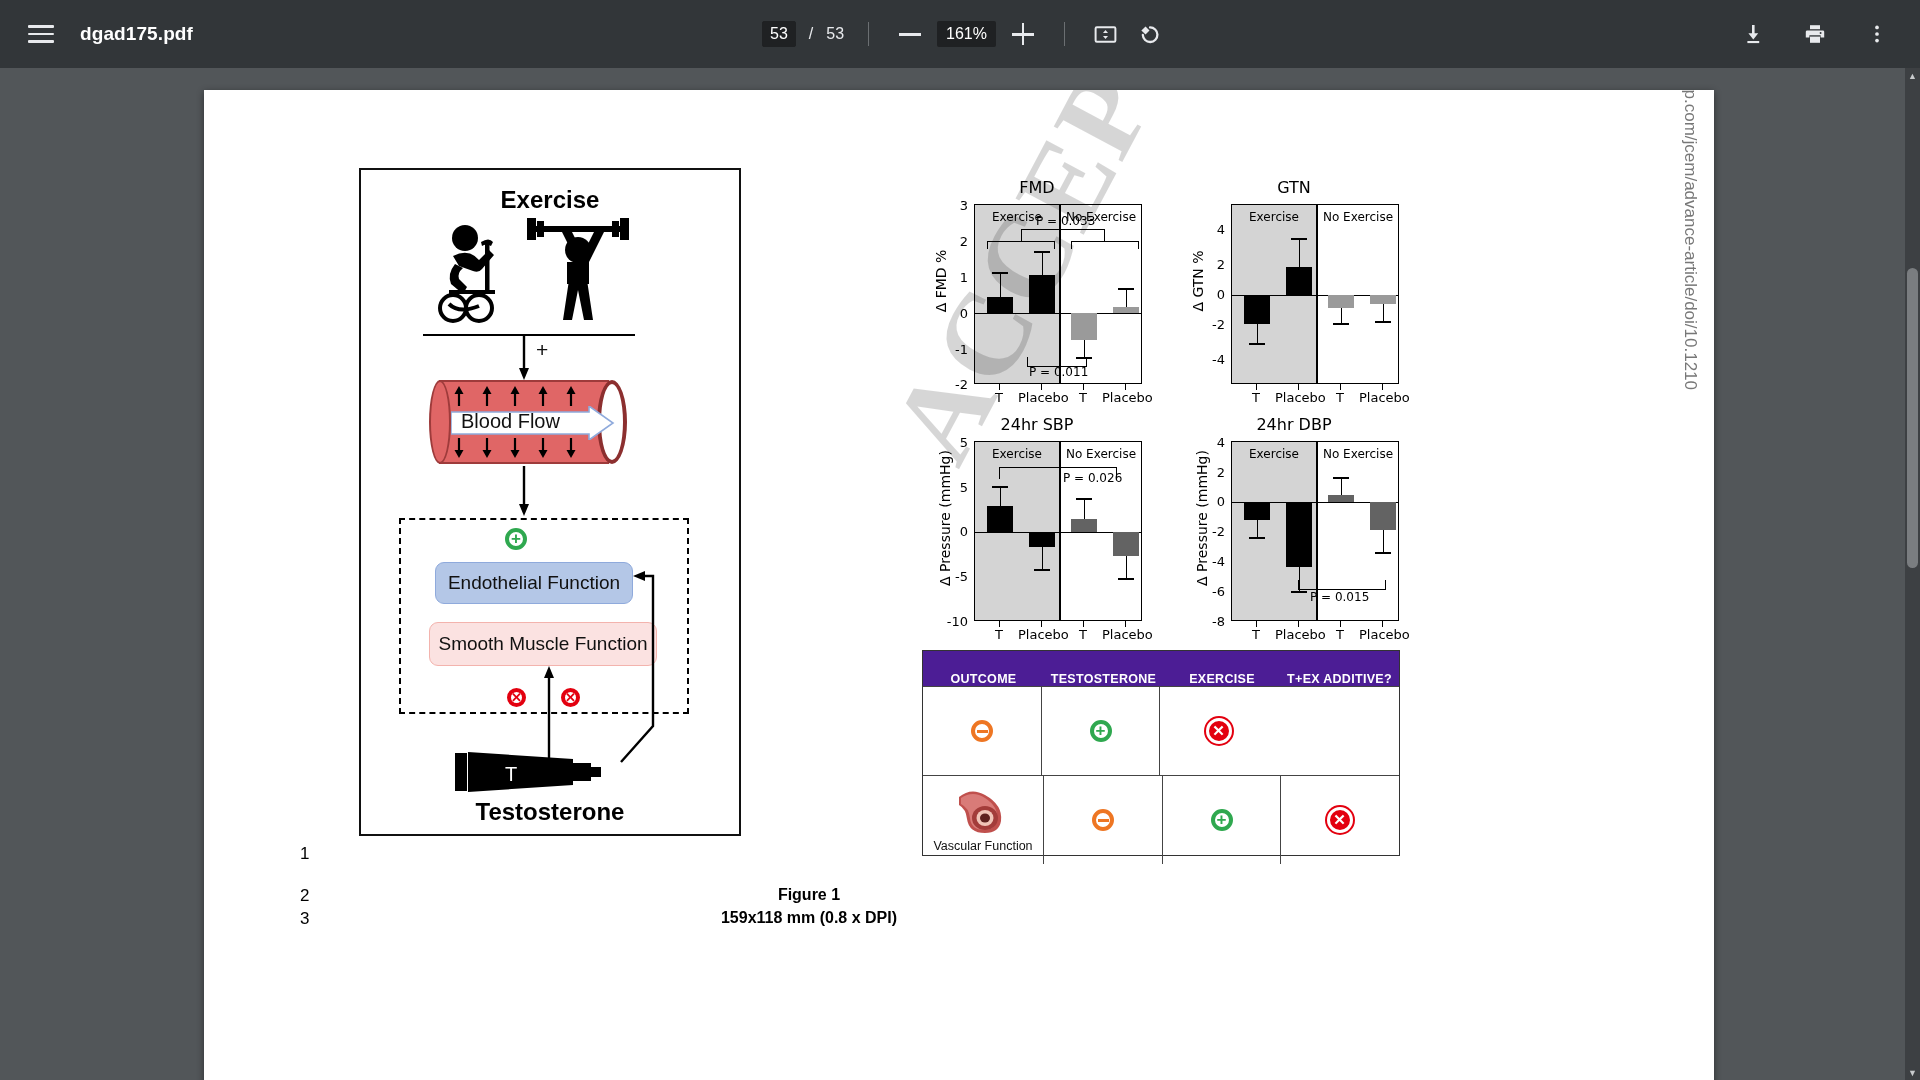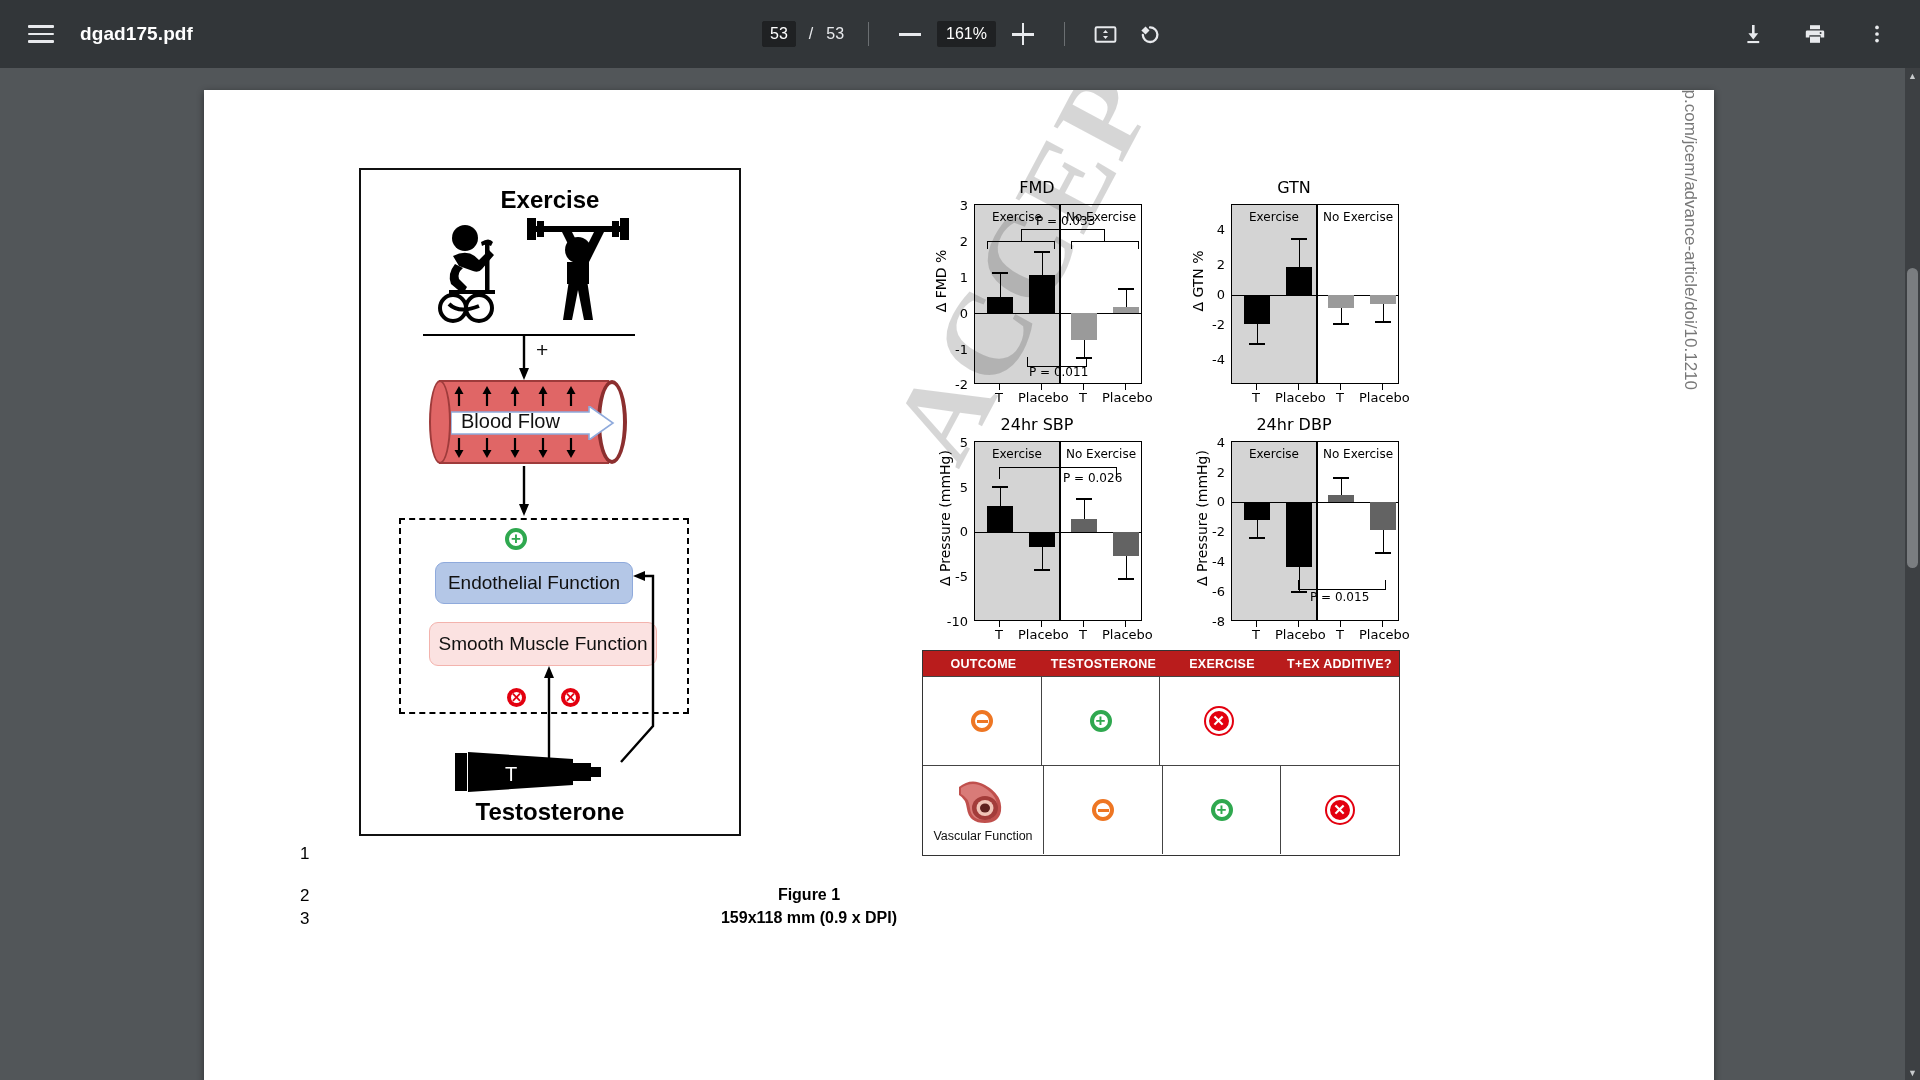--- a/index.html
+++ b/index.html
@@ -151,22 +151,22 @@
   .brk { position: absolute; border-top: 1.3px solid #000; border-left: 1.3px solid #000; border-right: 1.3px solid #000; }
   .brk-dn { position: absolute; border-bottom: 1.3px solid #000; border-left: 1.3px solid #000; border-right: 1.3px solid #000; }
 
   
   #summary-table {
     position: absolute; left: 718px; top: 560px;
     width: 478px; height: 206px;
     border: 1.5px solid #333;
   }
   #summary-table .thead {
-    display: flex; background: #b91c1c; color: #fff;
-    height: 25px; align-items: center;
+    display: flex; background: #4c1d95; color: #fff;
+    height: 35px; align-items: flex-end;
     font-size: 12.5px; font-weight: bold; letter-spacing: .3px;
   }
   #summary-table .thead > div { text-align: center; }
   #summary-table .trow { display: flex; height: 89px; border-top: 1px solid #444; }
   #summary-table .tcell {
     display: flex; align-items: center; justify-content: center;
     border-right: 1px solid #444; flex-direction: column;
   }
   #summary-table .tcell:last-child { border-right: none; }
   .cw1 { width: 121px; } .cw2 { width: 119px; } .cw3 { width: 118px; } .cw4 { width: 117px; }
@@ -587,21 +587,21 @@
             <div class="circ" style="position:relative; width:26px; height:26px; background:#e3000f; color:#fff; font-size:15px; font-weight:bold; border:3px solid #fff; box-shadow:0 0 0 2px #e3000f;">✕</div>
           </div>
         </div>
       </div>
 
       <div class="lineno" style="left:96px; top:754px;">1</div>
       <div class="lineno" style="left:96px; top:796px;">2</div>
       <div class="lineno" style="left:96px; top:819px;">3</div>
 
       <div class="caption" style="top:796px; left:-150px;">Figure 1</div>
-      <div class="caption" style="top:819px; left:-150px;">159x118 mm (0.9 x  DPI)</div>
+      <div class="caption" style="top:819px; left:-150px;">159x118 mm (0.8 x  DPI)</div>
 
       <div id="wm-diag">ACCEPTED MANUSCRIPT</div>
       <div id="wm-side">Downloaded from https://academic.oup.com/jcem/advance-article/doi/10.1210</div>
     </div>
   </div>
 
   <div id="scrollbar">
     <div class="scroll-arrow" style="top:0;">▲</div>
     <div id="scroll-thumb"></div>
     <div class="scroll-arrow" style="bottom:0;">▼</div>

